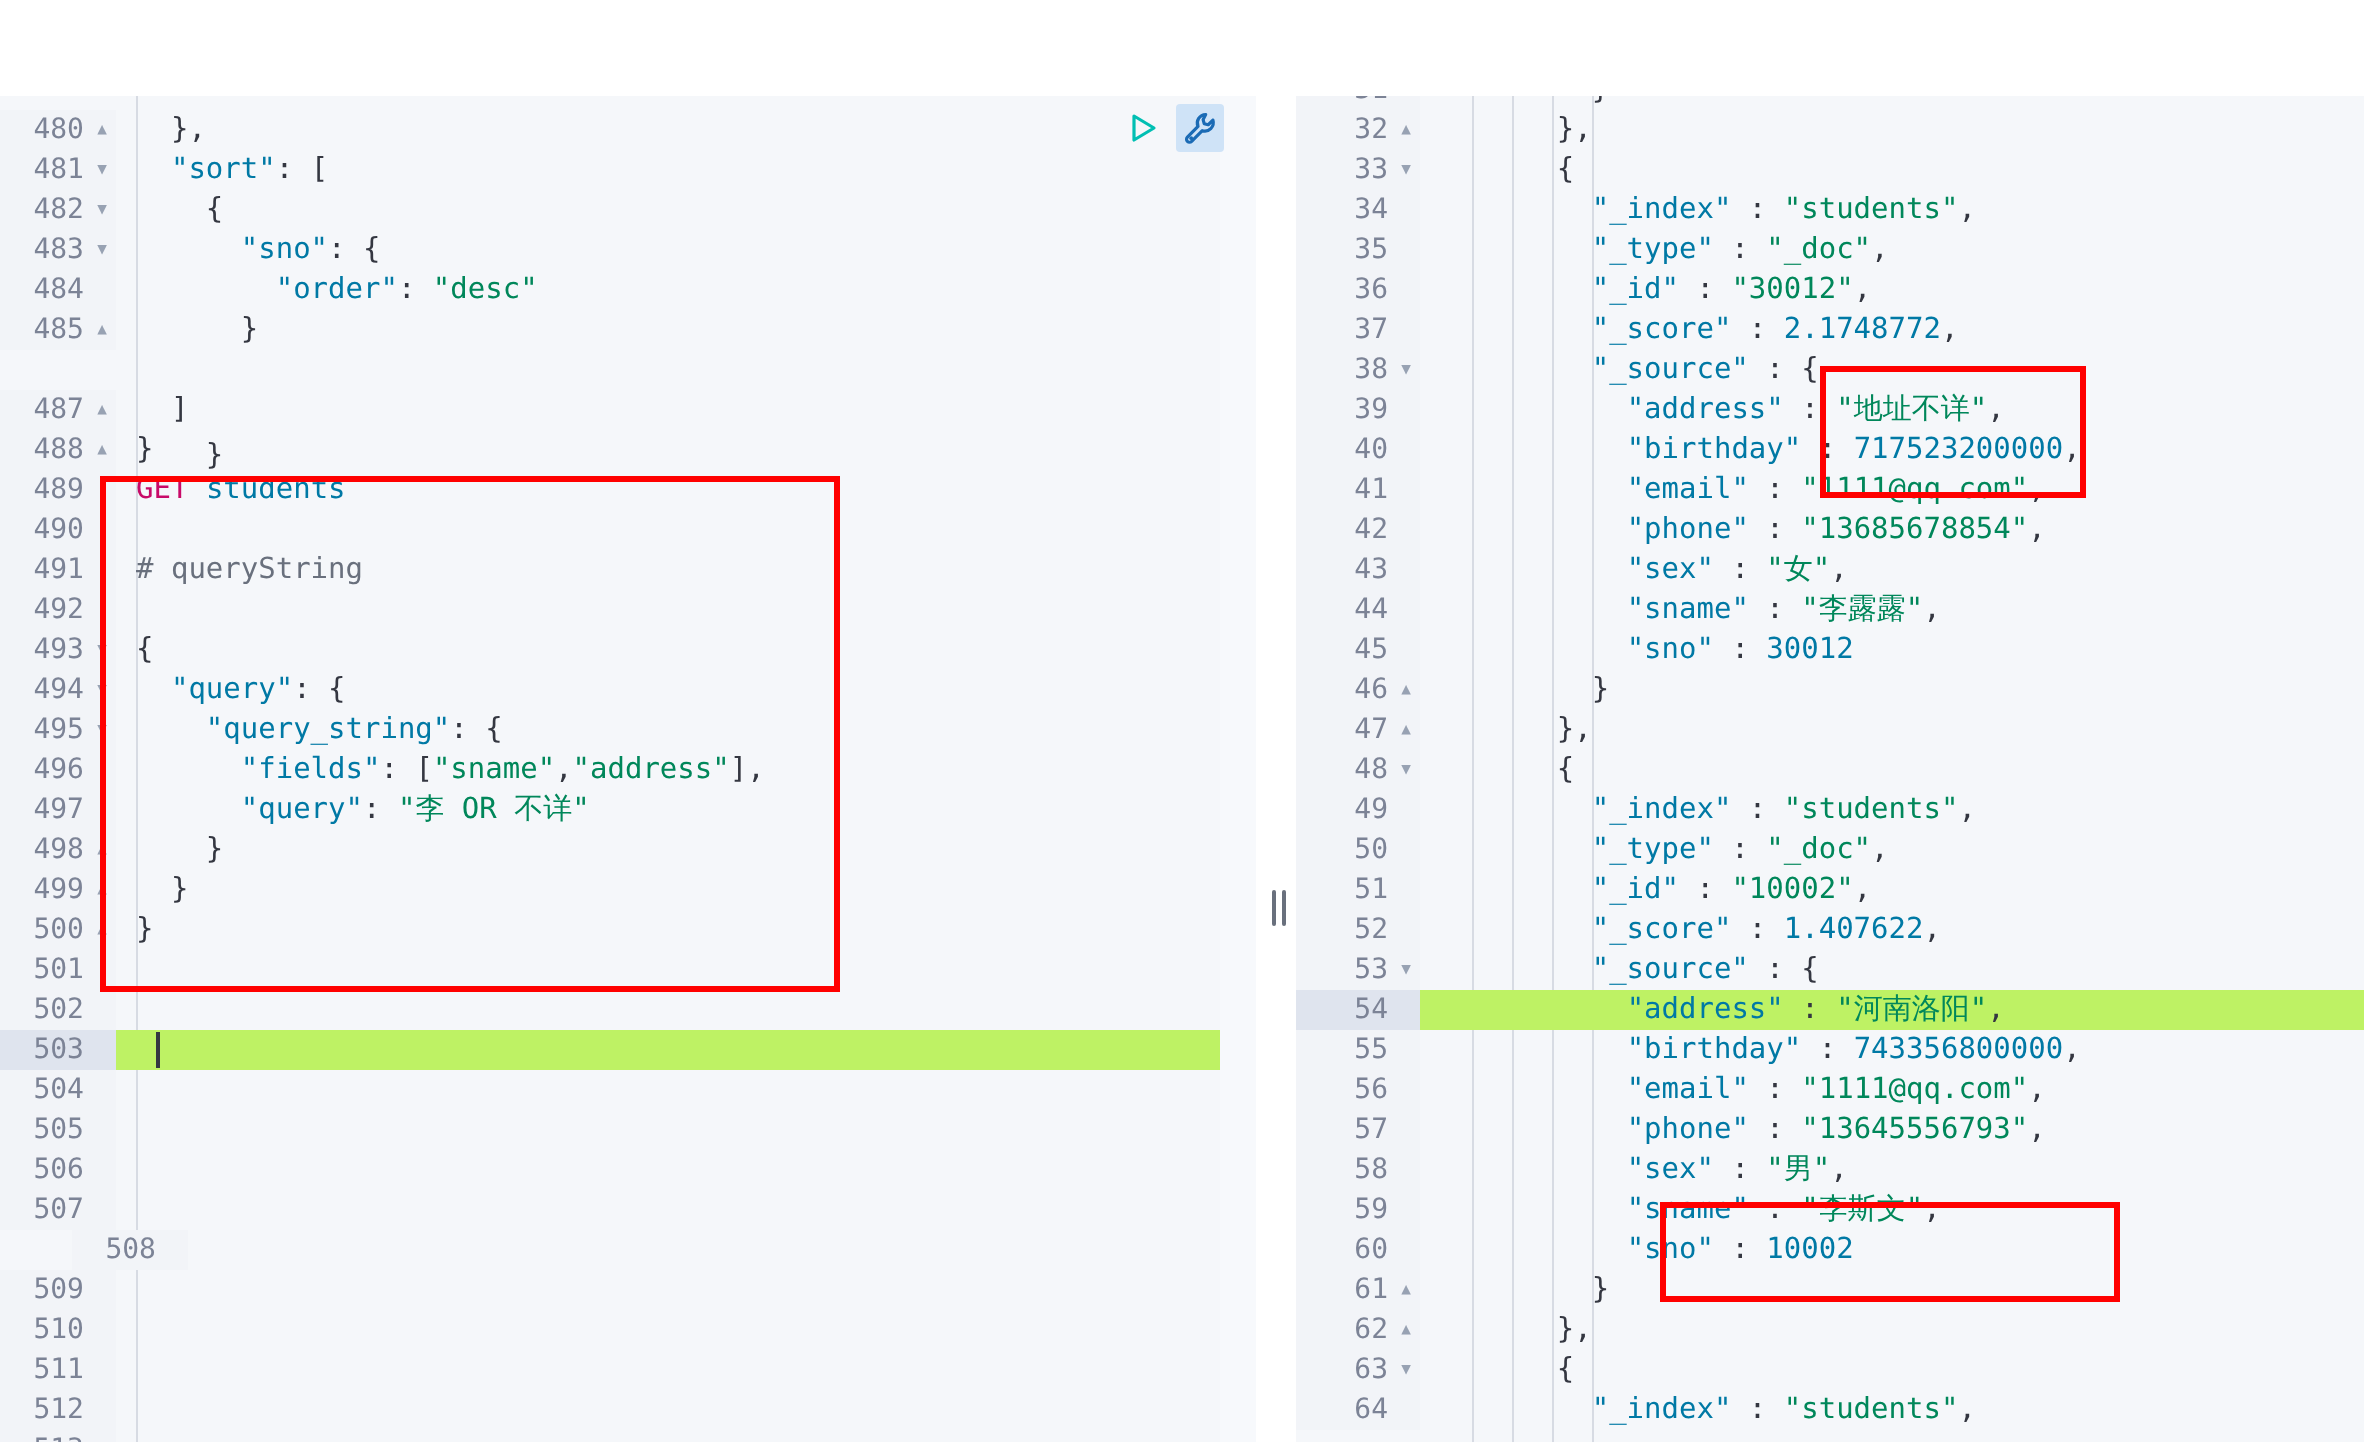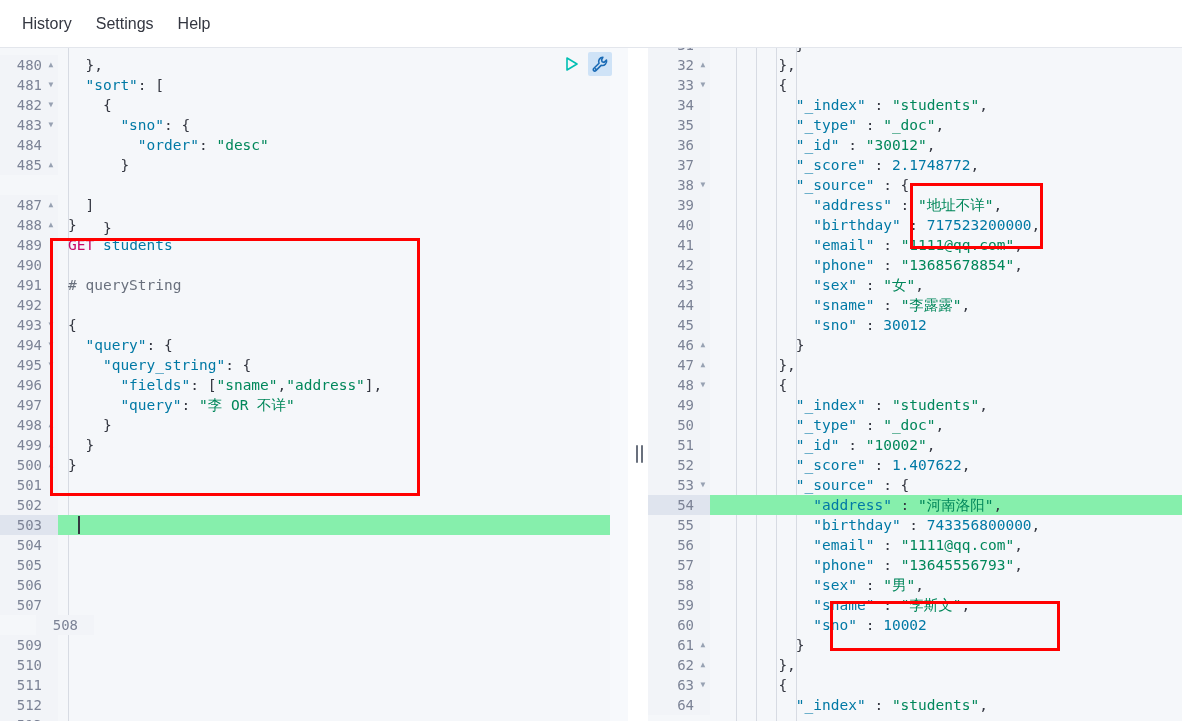--- a/index.html
+++ b/index.html
@@ -40,21 +40,21 @@
   .splitter {
     position:absolute; left:633px; top:396px; width:12px; height:20px;
     display:flex; gap:3px; align-items:center; justify-content:center;
     cursor:col-resize; z-index:30;
   }
   .splitter i { display:block; width:2px; height:18px; background:#69707d; border-radius:1px; }
 
   
   .code { position:absolute; left:0; top:0; width:100%; }
   .row { position:relative; height:20px; line-height:20px; white-space:pre; }
-  .row.active { background:#86efac; }
+  .row.active { background:#bef264; }
   .row.active .gut { background:#dfe4ee; }
 
   .gut {
     position:absolute; left:0; top:0; height:20px;
     text-align:right;
     font-size:14px; color:#7c8396;
     font-family:"DejaVu Sans Mono", monospace;
     background:#f2f4f8;
   }
   .pane-left  .gut { width:58px; padding-right:16px; }
@@ -98,25 +98,20 @@
   .act.on { background:#cfe3f7; border-radius:2px; }
 
   
   .annot { position:absolute; border:3px solid #ff0000; z-index:40; pointer-events:none; }
 </style>
 </head>
 <body>
 
 <div id="app">
 
-  <div class="menubar">
-    <div class="menu-item">History</div>
-    <div class="menu-item">Settings</div>
-    <div class="menu-item">Help</div>
-  </div>
 
   <div class="editors">
 
     <div class="pane pane-left">
       <div class="guides" style="left:68px;">
         <i style="left:0px;"></i>
       </div>
       <div class="code" id="left-code">
           <div class="row" style="top: 7px; position: absolute; left: 0px; right: 0px;"><div class="gut">480</div><div class="fold">▲</div><div class="txt"><span class="p">  },</span></div></div>
           <div class="row" style="top: 27px; position: absolute; left: 0px; right: 0px;"><div class="gut">481</div><div class="fold">▼</div><div class="txt"><span class="p">  </span><span class="k">"sort"</span><span class="p">: [</span></div></div>

